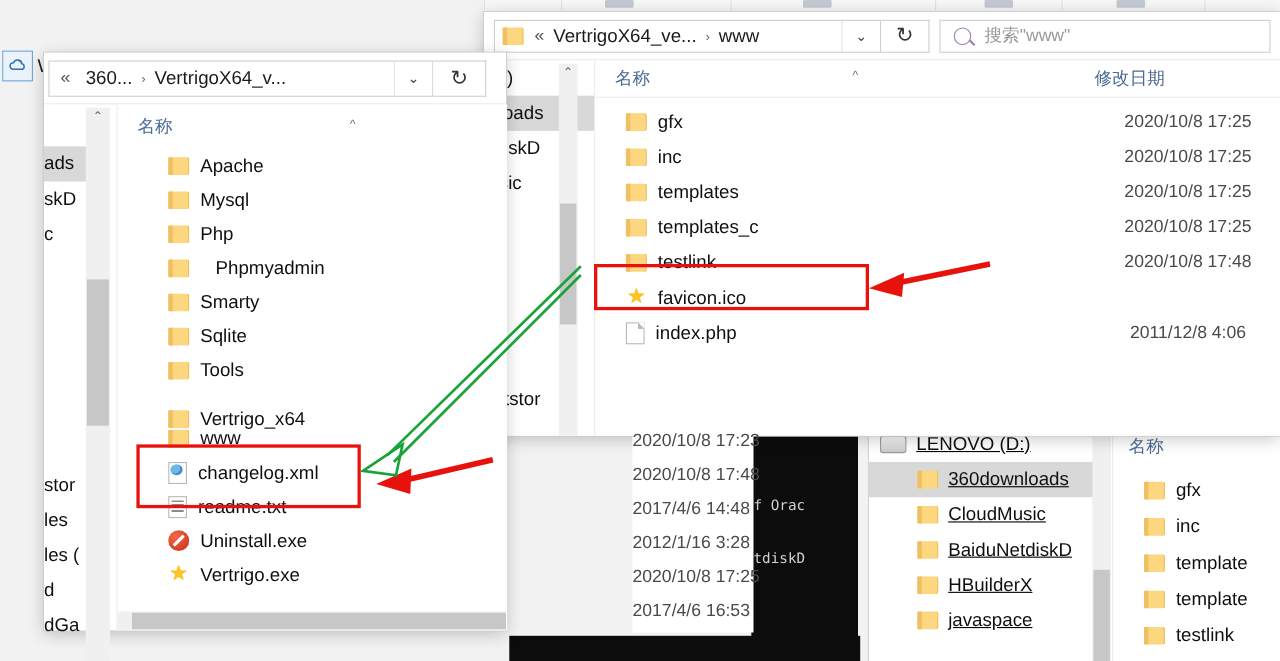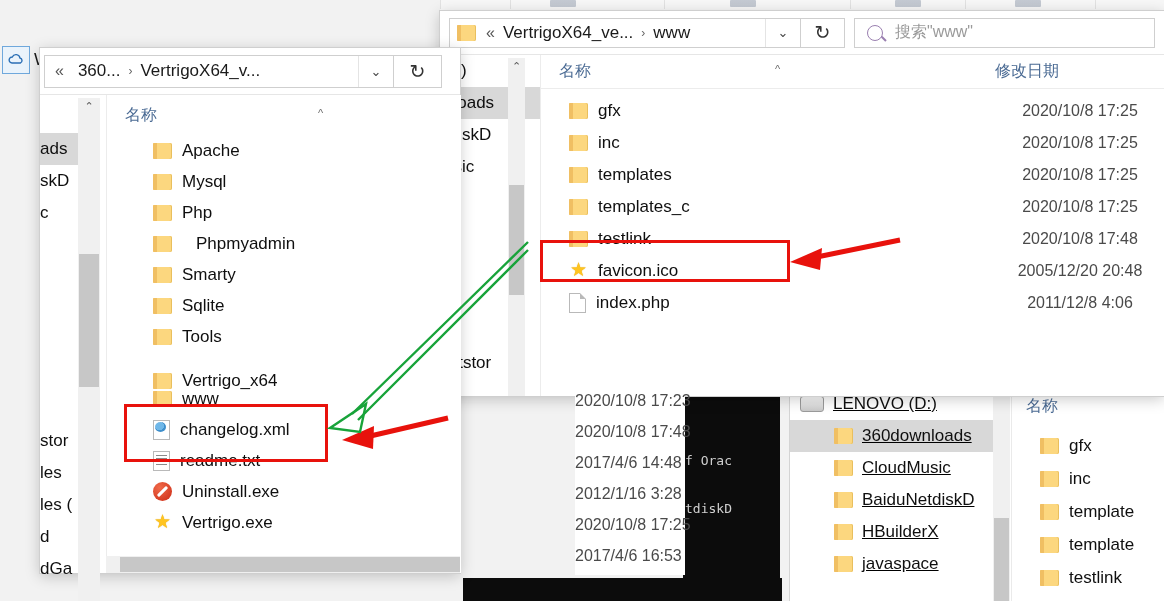--- a/index.html
+++ b/index.html
@@ -323,21 +323,20 @@
           <span class="ico folder"></span>
         <span>testlink</span>
         </span>
       <span class="dt">2020/10/8 17:48</span>
     </div>
     <div class="row">
       <span class="nm">
           <span class="star">★</span>
         <span>favicon.ico</span>
         </span>
-      <span class="dt">2005/12/20 20:48</span>
     </div>
     <div class="row">
       <span class="nm">
           <span class="ico file"></span>
         <span>index.php</span>
         </span>
       <span class="dt">2011/12/8 4:06</span>
     </div>
   </div>
 </div>

